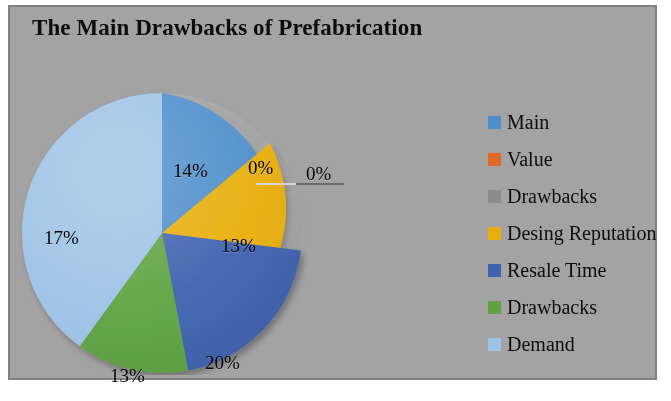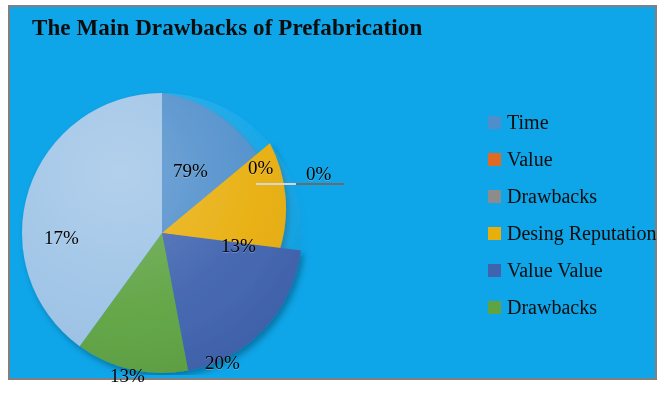--- a/index.html
+++ b/index.html
@@ -14,21 +14,21 @@
     overflow: hidden;
   }
 
   #chart-frame {
     position: absolute;
     left: 8px;
     top: 5px;
     width: 649px;
     height: 375px;
     border: 2px solid #808080;
-    background: #0ea5e9;
+    background: #a3a3a3;
     box-sizing: border-box;
   }
 
   #chart-title {
     position: absolute;
     left: 22px;
     top: 8px;
     font-size: 23px;
     font-weight: bold;
     color: #0d0d0d;
@@ -139,49 +139,53 @@
         <path d="M 152 178 L 178.11 315.55 A 140 140 0 0 1 69.70 291.26 Z" fill="#5FA342"></path>
 
         <path d="M 152 178 L 69.70 291.26 A 140 140 0 0 1 152 38 Z" fill="#9DC3E6"></path>
         <circle cx="152" cy="178" r="140" fill="url(#sheen)" pointer-events="none"></circle>
       </g>
     </svg>
 
     <div class="leader-line" id="leader-a"></div>
     <div class="leader-line" id="leader-b"></div>
 
-    <div class="slice-label" id="label-cost">79%</div>
+    <div class="slice-label" id="label-cost">14%</div>
     <div class="slice-label" id="label-time">0%</div>
     <div class="slice-label" id="label-aesth">0%</div>
     <div class="slice-label" id="label-design">13%</div>
     <div class="slice-label" id="label-resale">20%</div>
     <div class="slice-label" id="label-reput">13%</div>
     <div class="slice-label" id="label-demand">17%</div>
   </div>
 
   <div id="legend">
     <div class="legend-row">
       <span class="legend-swatch" style="background:#4E8ECB"></span>
-      <span class="legend-text">Time</span>
+      <span class="legend-text">Main</span>
     </div>
     <div class="legend-row">
       <span class="legend-swatch" style="background:#DE6A26"></span>
       <span class="legend-text">Value</span>
     </div>
     <div class="legend-row">
       <span class="legend-swatch" style="background:#8C8C8C"></span>
       <span class="legend-text">Drawbacks</span>
     </div>
     <div class="legend-row">
       <span class="legend-swatch" style="background:#E8AE0C"></span>
       <span class="legend-text">Desing Reputation</span>
     </div>
     <div class="legend-row">
       <span class="legend-swatch" style="background:#3F63AF"></span>
-      <span class="legend-text">Value Value</span>
+      <span class="legend-text">Resale Time</span>
     </div>
     <div class="legend-row">
       <span class="legend-swatch" style="background:#5FA342"></span>
       <span class="legend-text">Drawbacks</span>
+    </div>
+    <div class="legend-row">
+      <span class="legend-swatch" style="background:#9DC3E6"></span>
+      <span class="legend-text">Demand</span>
     </div>
   </div>
 
 </div>
 
 </body></html>

